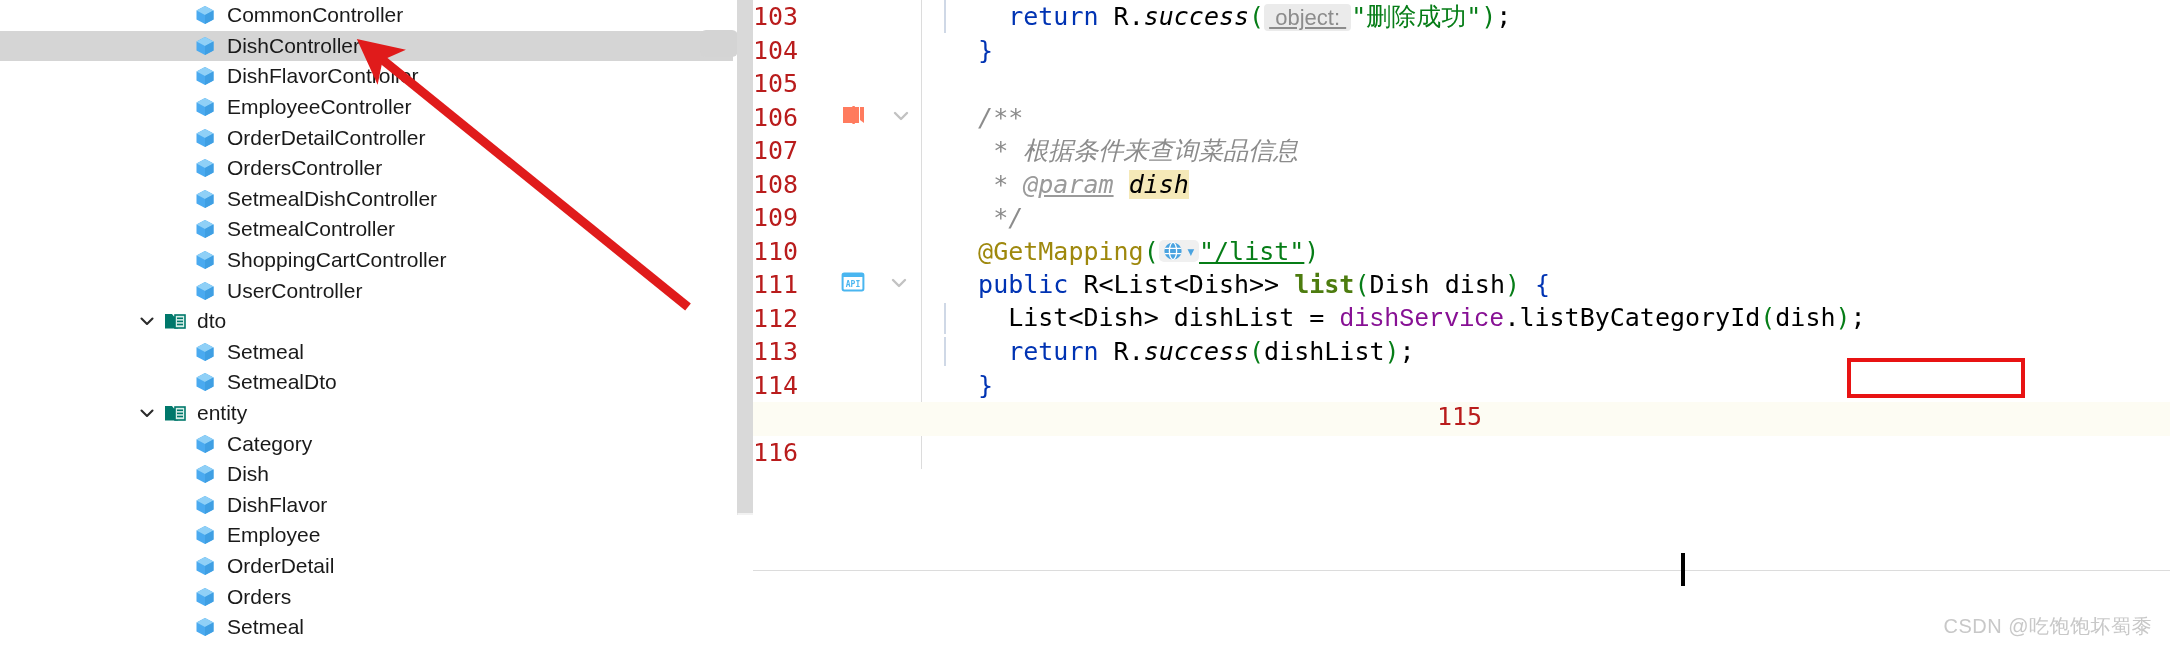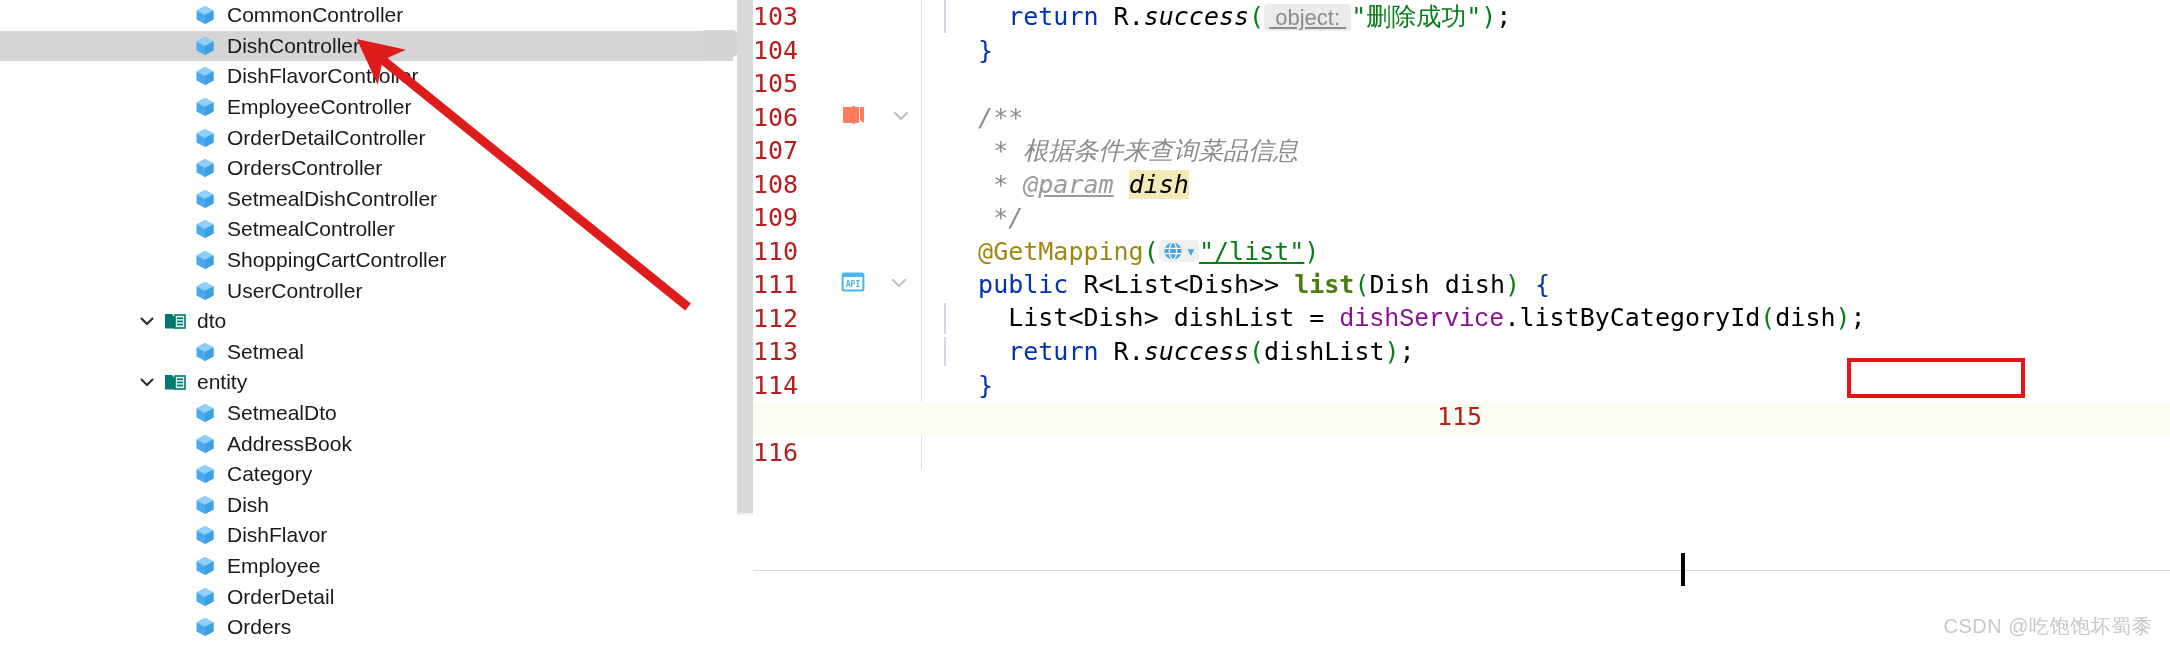--- a/index.html
+++ b/index.html
@@ -352,56 +352,46 @@
         <li class="tree-row lvl-file">
           <span class="tw-icon">
             <svg width="22" height="22" viewBox="0 0 22 22">
               <path d="M11 2 L19.5 6.5 L19.5 15.5 L11 20 L2.5 15.5 L2.5 6.5 Z" fill="#4aaaf0"></path>
               <path d="M11 2 L19.5 6.5 L11 11 L2.5 6.5 Z" fill="#8fd0f7"></path>
               <path d="M11 11 L19.5 6.5 L19.5 15.5 L11 20 Z" fill="#3f9fe3"></path>
             </svg>
           </span>
           <span class="tw-label">Setmeal</span>
         </li>
+        <li class="tree-row lvl-file">
+          <span class="tw-icon">
+            <svg width="22" height="22" viewBox="0 0 22 22">
+              <path d="M11 2 L19.5 6.5 L19.5 15.5 L11 20 L2.5 15.5 L2.5 6.5 Z" fill="#4aaaf0"></path>
+              <path d="M11 2 L19.5 6.5 L11 11 L2.5 6.5 Z" fill="#8fd0f7"></path>
+              <path d="M11 11 L19.5 6.5 L19.5 15.5 L11 20 Z" fill="#3f9fe3"></path>
+            </svg>
+          </span>
+          <span class="tw-label">SetmealDto</span>
+        </li>
         <li class="tree-row lvl-pkg">
           <span class="tw-arrow">
             <svg width="18" height="18" viewBox="0 0 18 18">
               <path d="M3.5 6.5 L9 12 L14.5 6.5" fill="none" stroke="#2b2b2b" stroke-width="2.1" stroke-linecap="round" stroke-linejoin="round"></path>
             </svg>
           </span>
           <span class="tw-icon">
             <svg width="22" height="20" viewBox="0 0 22 20">
               <path d="M1 3 h7 l2 2.4 h4 v12 h-13 z" fill="#00786b"></path>
               <rect x="11" y="4" width="10" height="13" fill="#d9efe9" stroke="#00786b" stroke-width="1.6"></rect>
               <rect x="13" y="6.5" width="6" height="1.6" fill="#00786b"></rect>
               <rect x="13" y="9.6" width="6" height="1.6" fill="#00786b"></rect>
               <rect x="13" y="12.7" width="6" height="1.6" fill="#00786b"></rect>
             </svg>
           </span>
           <span class="tw-label">entity</span>
-        </li>
-        <li class="tree-row lvl-file">
-          <span class="tw-icon">
-            <svg width="22" height="22" viewBox="0 0 22 22">
-              <path d="M11 2 L19.5 6.5 L19.5 15.5 L11 20 L2.5 15.5 L2.5 6.5 Z" fill="#4aaaf0"></path>
-              <path d="M11 2 L19.5 6.5 L11 11 L2.5 6.5 Z" fill="#8fd0f7"></path>
-              <path d="M11 11 L19.5 6.5 L19.5 15.5 L11 20 Z" fill="#3f9fe3"></path>
-            </svg>
-          </span>
-          <span class="tw-label">SetmealDto</span>
-        </li>
-        <li class="tree-row lvl-file">
-          <span class="tw-icon">
-            <svg width="22" height="22" viewBox="0 0 22 22">
-              <path d="M11 2 L19.5 6.5 L19.5 15.5 L11 20 L2.5 15.5 L2.5 6.5 Z" fill="#4aaaf0"></path>
-              <path d="M11 2 L19.5 6.5 L11 11 L2.5 6.5 Z" fill="#8fd0f7"></path>
-              <path d="M11 11 L19.5 6.5 L19.5 15.5 L11 20 Z" fill="#3f9fe3"></path>
-            </svg>
-          </span>
-          <span class="tw-label">AddressBook</span>
         </li>
         <li class="tree-row lvl-file">
           <span class="tw-icon">
             <svg width="22" height="22" viewBox="0 0 22 22">
               <path d="M11 2 L19.5 6.5 L19.5 15.5 L11 20 L2.5 15.5 L2.5 6.5 Z" fill="#4aaaf0"></path>
               <path d="M11 2 L19.5 6.5 L11 11 L2.5 6.5 Z" fill="#8fd0f7"></path>
               <path d="M11 11 L19.5 6.5 L19.5 15.5 L11 20 Z" fill="#3f9fe3"></path>
             </svg>
           </span>
           <span class="tw-label">Category</span>

